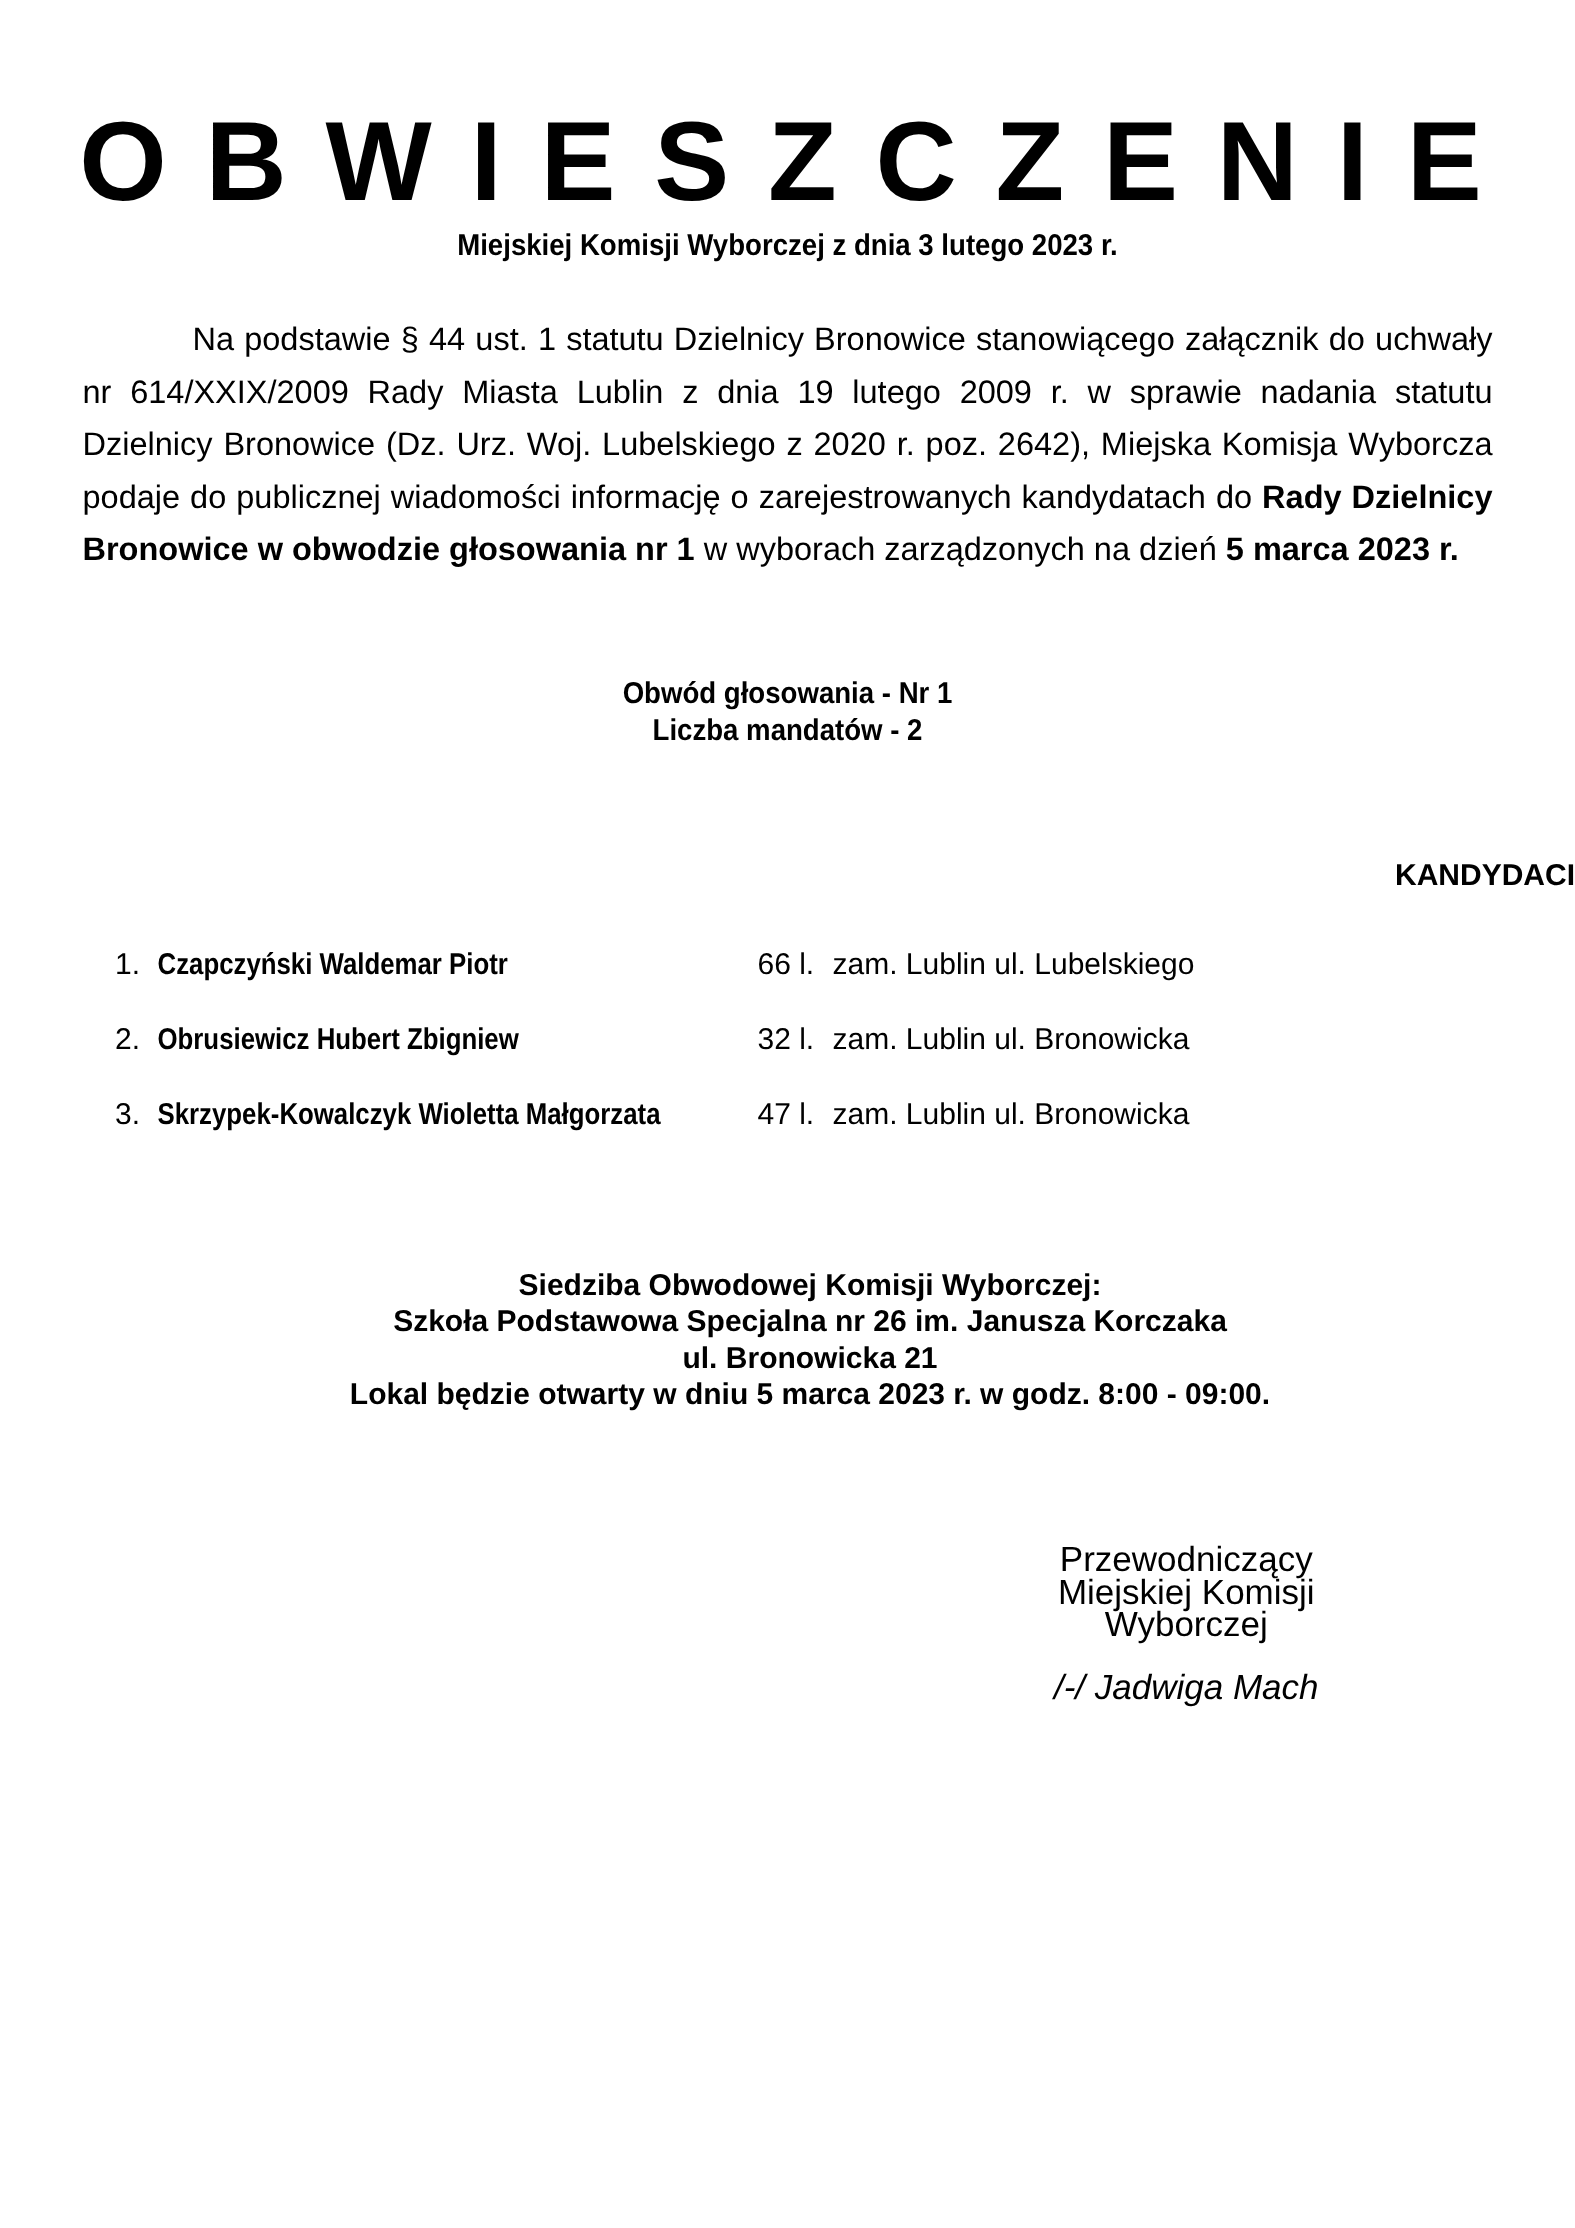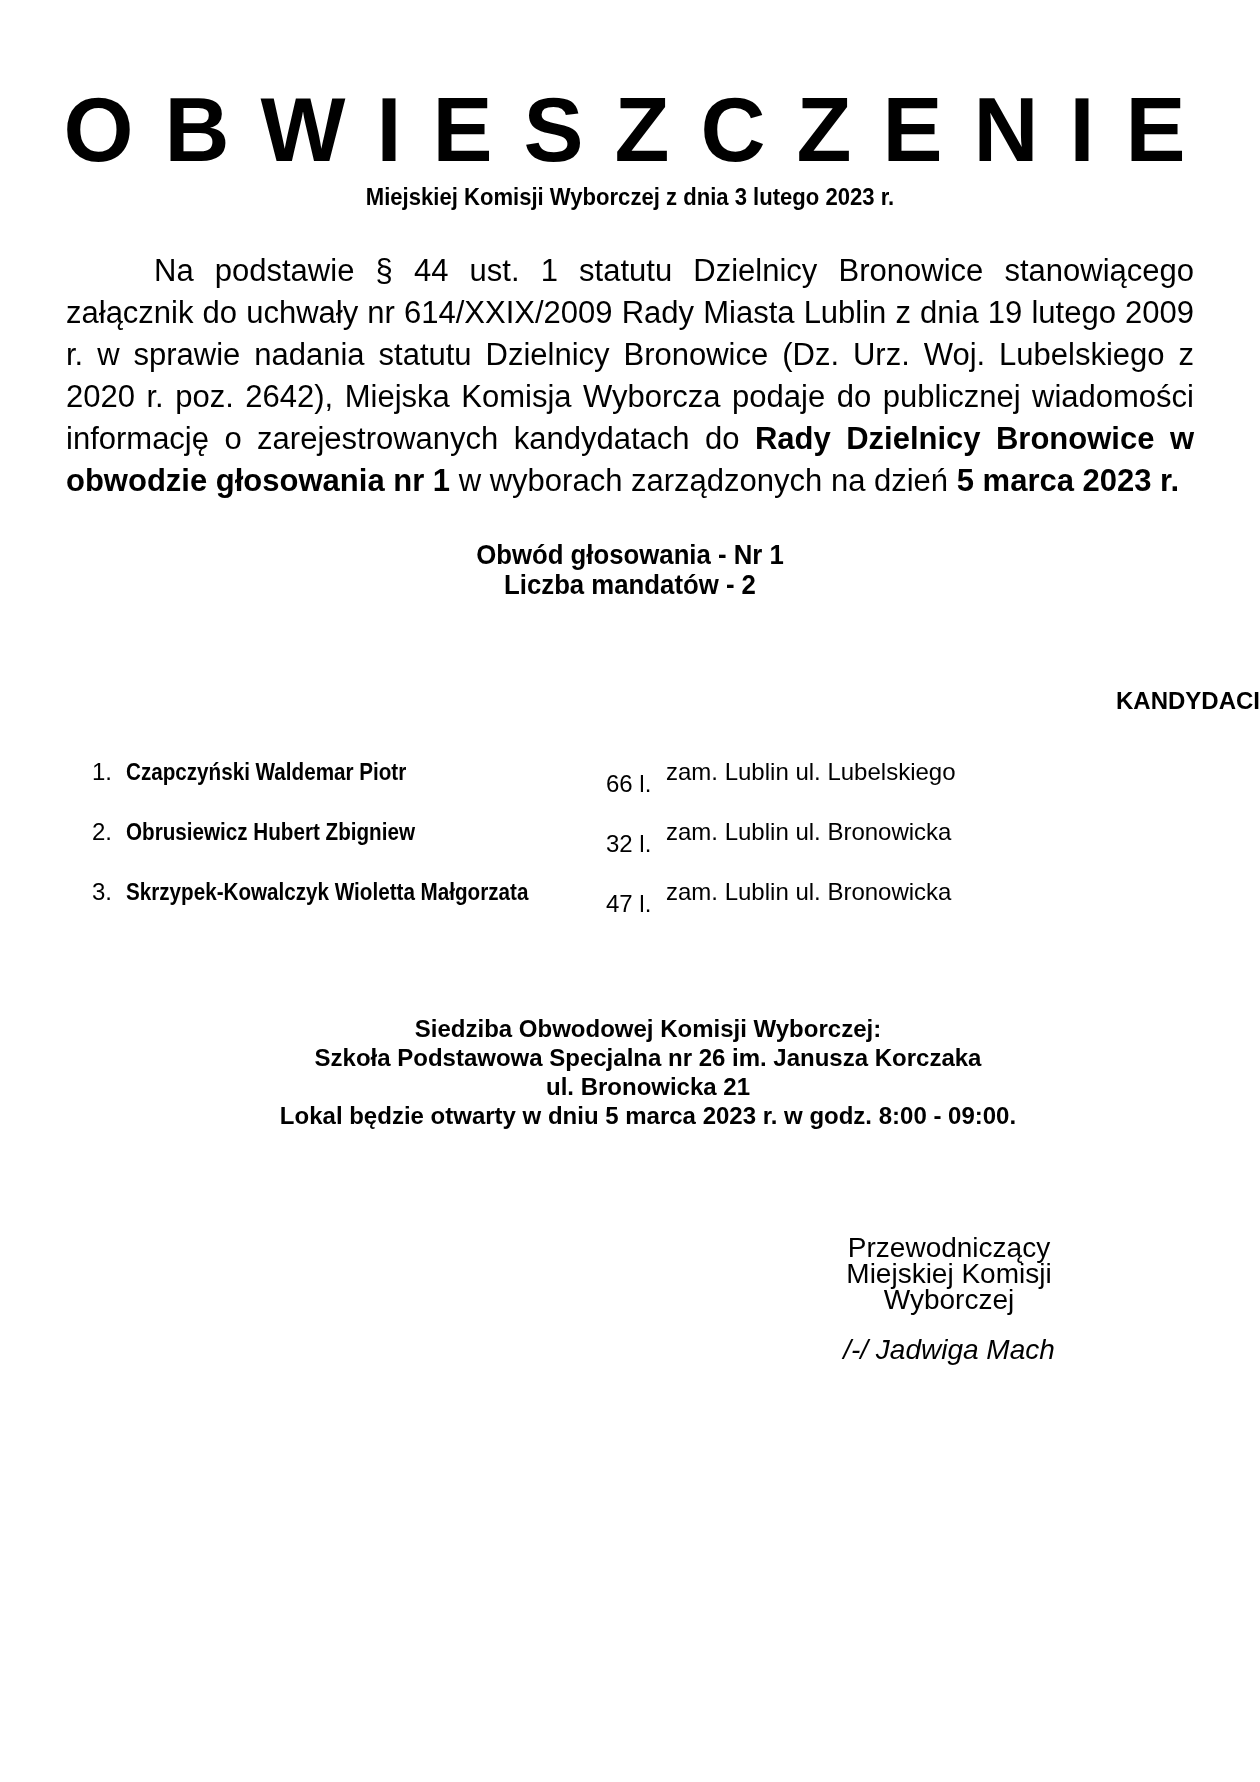--- a/index.html
+++ b/index.html
@@ -16,44 +16,44 @@
     letter-spacing: 31px; text-indent: 20px;
   }
   .subtitle {
     position: absolute; left: 0; top: 182px; width: 1260px;
     text-align: center; font-weight: bold; font-size: 24px; line-height: 30px;
     transform: scaleX(0.92);
   }
 
   .intro {
     position: absolute; left: 66px; top: 250px; width: 1128px;
-    font-size: 31px; line-height: 42px; text-align: justify;
+    font-size: 26px; line-height: 42px; text-align: justify;
     text-indent: 88px;
   }
   .intro b { font-weight: bold; }
 
   .district {
     position: absolute; left: 0; top: 540px; width: 1260px;
-    text-align: center; font-weight: bold; font-size: 28px; line-height: 30px;
+    text-align: center; font-weight: bold; font-size: 24px; line-height: 30px;
   }
   .district div { transform: scaleX(0.92); }
 
   .cand-heading {
     position: absolute; left: 0; top: 686px; width: 1260px;
     text-align: right; font-weight: bold; font-size: 24px; line-height: 30px;
   }
 
   .cand-list { position: absolute; left: 92px; top: 757px; width: 1000px; }
   .cand-row { position: relative; height: 60px; font-size: 24px; line-height: 30px; }
   .cand-num { position: absolute; left: 0; top: 0; }
   .cand-name {
     position: absolute; left: 34px; top: 0; font-weight: bold;
     transform: scaleX(0.86); transform-origin: left center; white-space: nowrap;
   }
-  .cand-age { position: absolute; left: 514px; top: 12px; white-space: nowrap; }
+  .cand-age { position: absolute; left: 514px; top: 0; white-space: nowrap; }
   .cand-addr { position: absolute; left: 574px; top: 0; white-space: nowrap; }
 
   .venue {
     position: absolute; left: 0; top: 1014px; width: 1260px;
     text-align: center; font-weight: bold; font-size: 24px; line-height: 29px; padding-left: 18px;
   }
 
   .signature {
     position: absolute; left: 779px; top: 1235px; width: 340px;
     text-align: center; font-size: 28px; line-height: 26px;

